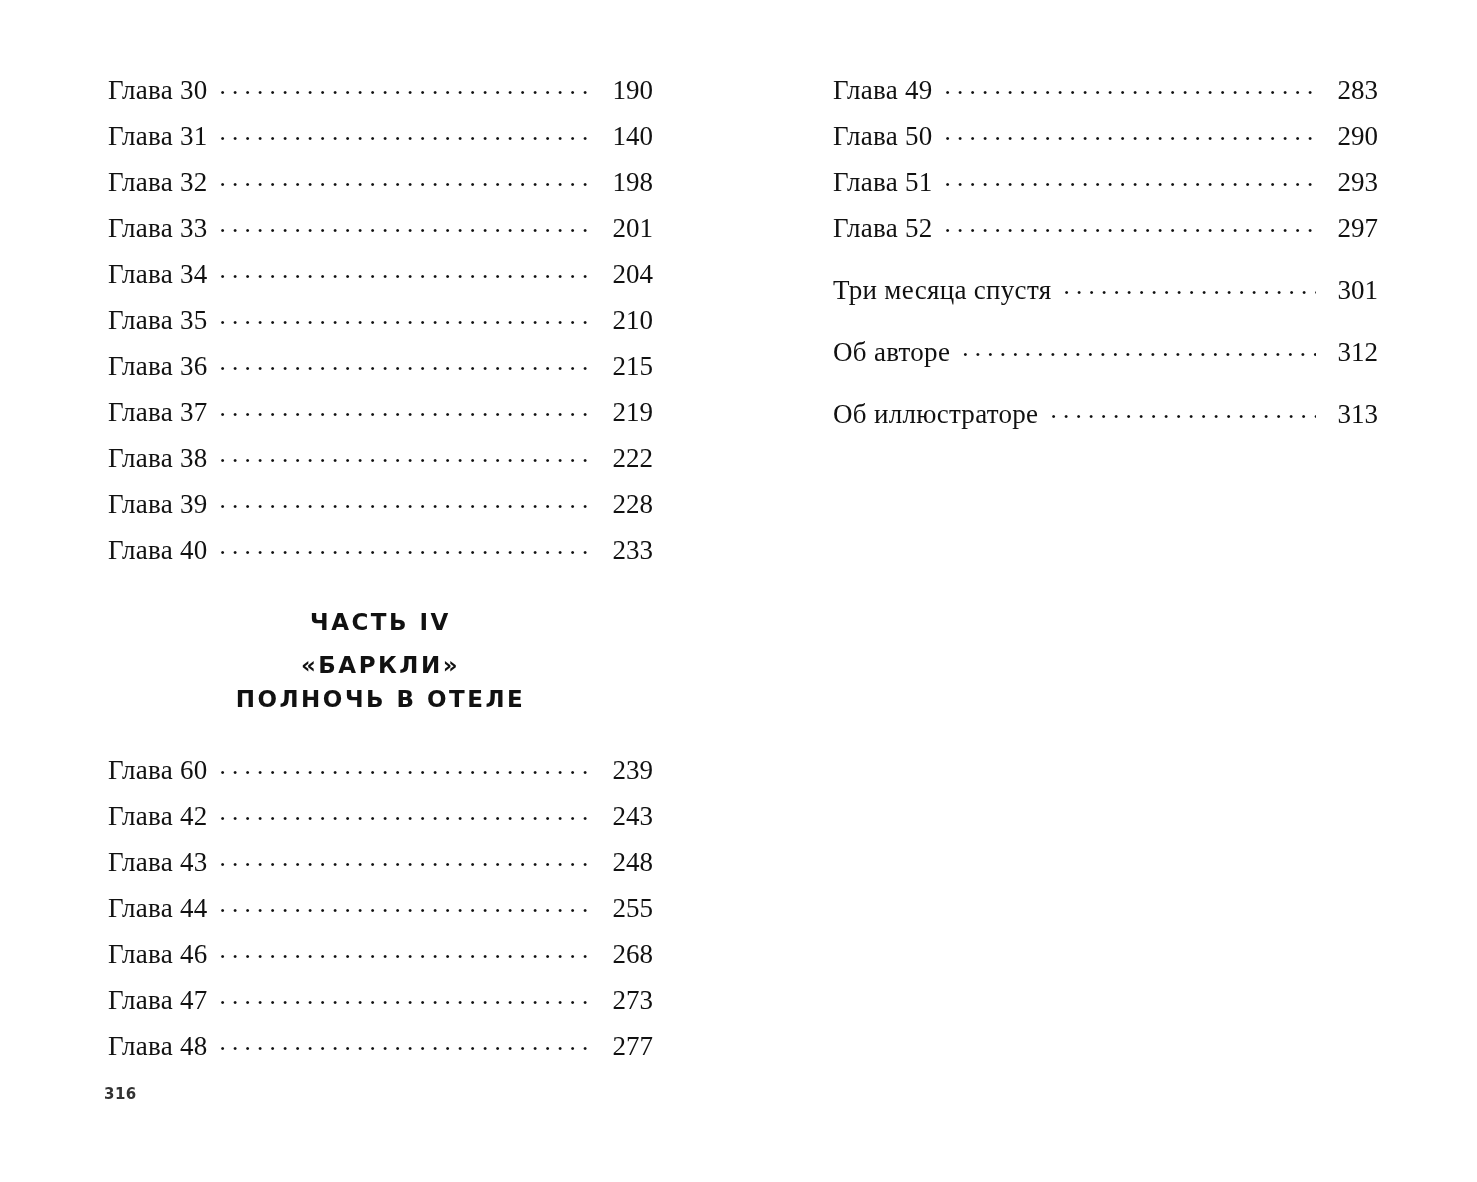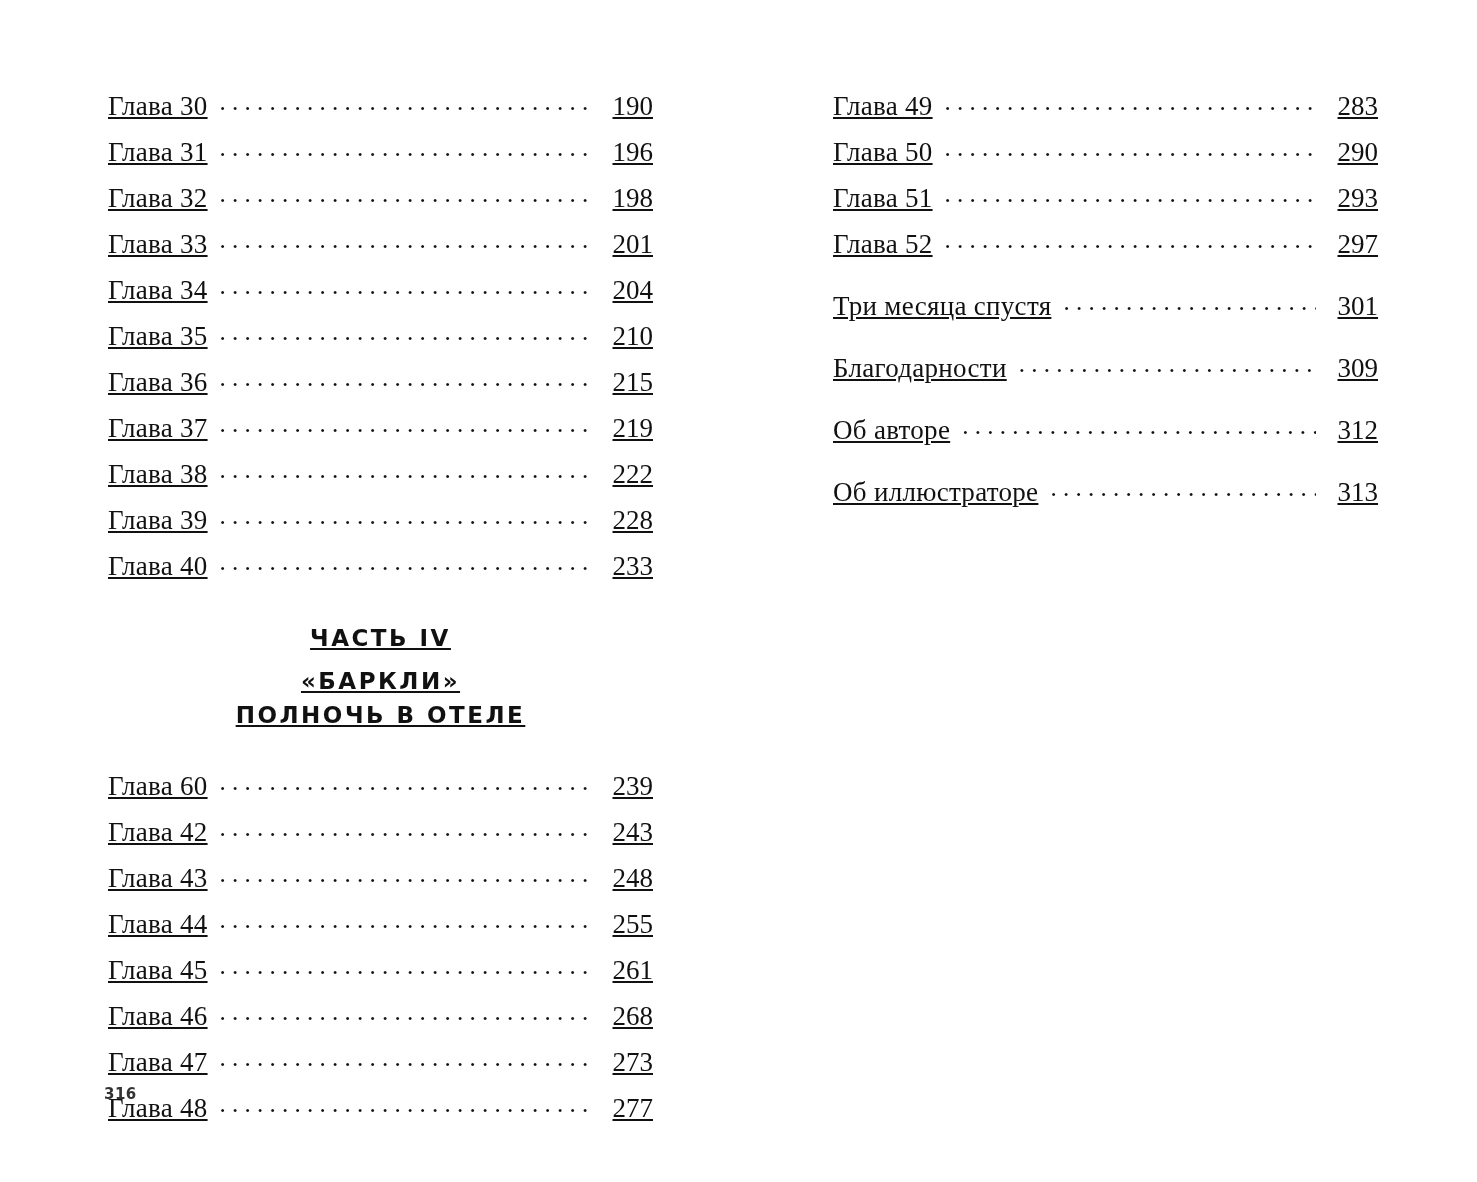--- a/index.html
+++ b/index.html
@@ -11,22 +11,21 @@
     position: relative;
     width: 1477px;
     height: 1182px;
     background: #ffffff;
     font-family: "Liberation Serif", serif;
     color: #111111;
     overflow: hidden;
   }
   .column {
     position: absolute;
-    top: 88px;
-    text-decoration: underline;
+    top: 72px;
   }
   .column.left {
     left: 108px;
     width: 545px;
   }
   .column.right {
     left: 833px;
     width: 545px;
   }
   .toc-entry {
@@ -107,21 +106,21 @@
 
     <div>
       <div class="toc-entry">
         <span class="label">Глава 30</span>
         <span class="leader"></span>
         <span class="page-num">190</span>
       </div>
       <div class="toc-entry">
         <span class="label">Глава 31</span>
         <span class="leader"></span>
-        <span class="page-num">196</span>
+        <span class="page-num">140</span>
       </div>
       <div class="toc-entry">
         <span class="label">Глава 32</span>
         <span class="leader"></span>
         <span class="page-num">198</span>
       </div>
       <div class="toc-entry">
         <span class="label">Глава 33</span>
         <span class="leader"></span>
         <span class="page-num">201</span>
@@ -186,25 +185,20 @@
         <span class="label">Глава 43</span>
         <span class="leader"></span>
         <span class="page-num">248</span>
       </div>
       <div class="toc-entry">
         <span class="label">Глава 44</span>
         <span class="leader"></span>
         <span class="page-num">255</span>
       </div>
       <div class="toc-entry">
-        <span class="label">Глава 45</span>
-        <span class="leader"></span>
-        <span class="page-num">261</span>
-      </div>
-      <div class="toc-entry">
         <span class="label">Глава 46</span>
         <span class="leader"></span>
         <span class="page-num">268</span>
       </div>
       <div class="toc-entry">
         <span class="label">Глава 47</span>
         <span class="leader"></span>
         <span class="page-num">273</span>
       </div>
       <div class="toc-entry">
@@ -241,25 +235,20 @@
       </div>
     </div>
 
     <div>
       <div class="toc-entry spaced">
         <span class="label">Три месяца спустя</span>
         <span class="leader"></span>
         <span class="page-num">301</span>
       </div>
       <div class="toc-entry spaced">
-        <span class="label">Благодарности</span>
-        <span class="leader"></span>
-        <span class="page-num">309</span>
-      </div>
-      <div class="toc-entry spaced">
         <span class="label">Об авторе</span>
         <span class="leader"></span>
         <span class="page-num">312</span>
       </div>
       <div class="toc-entry spaced">
         <span class="label">Об иллюстраторе</span>
         <span class="leader"></span>
         <span class="page-num">313</span>
       </div>
     </div>

